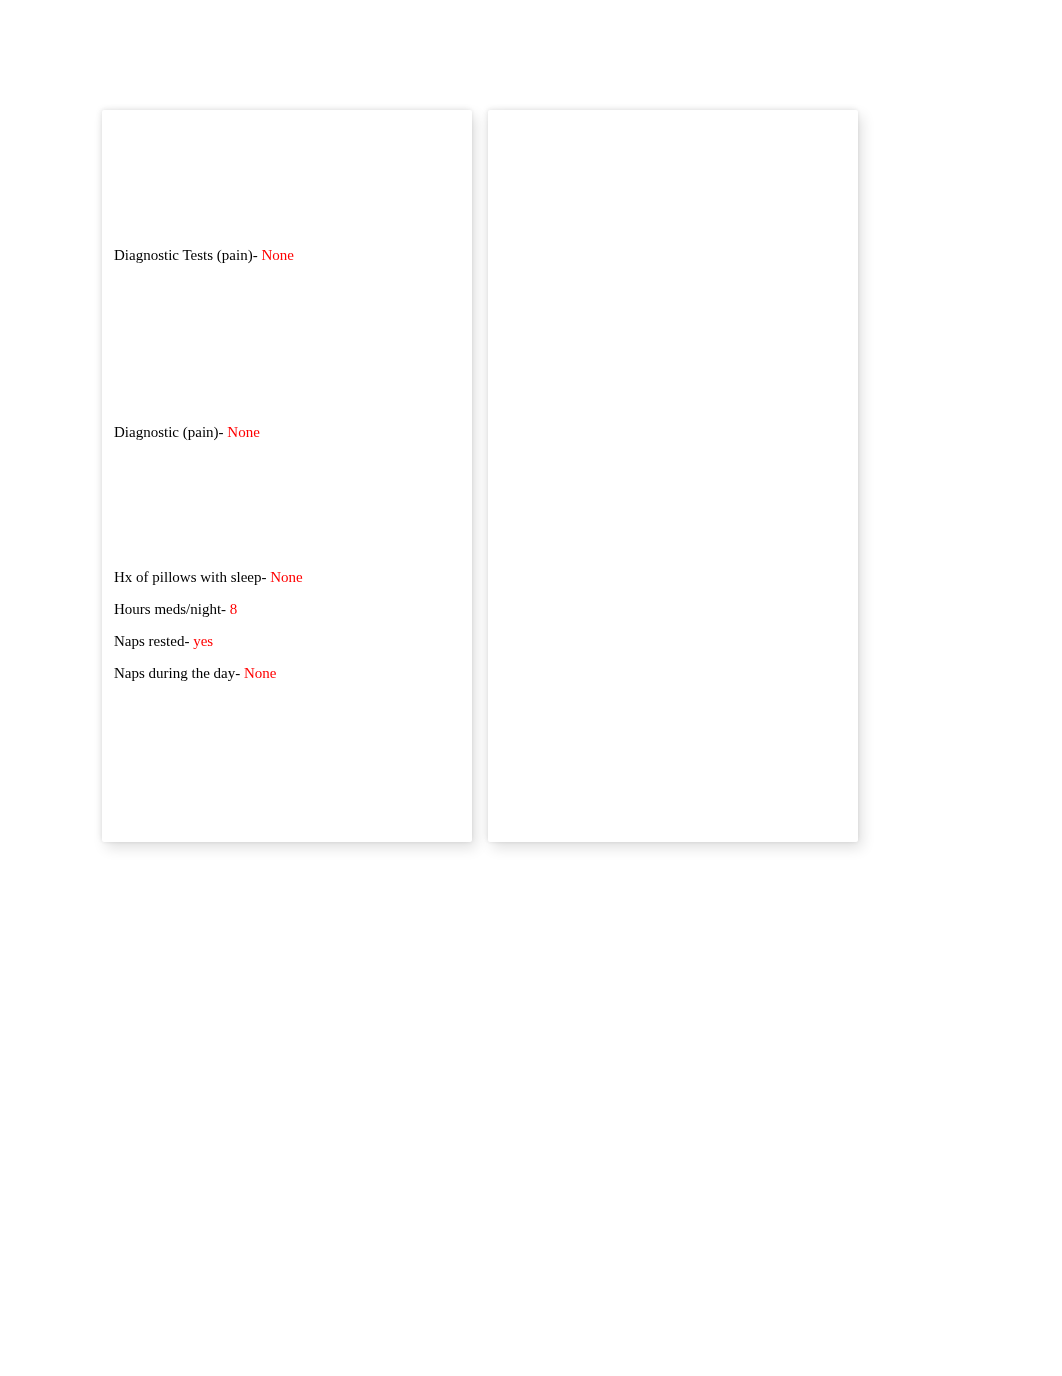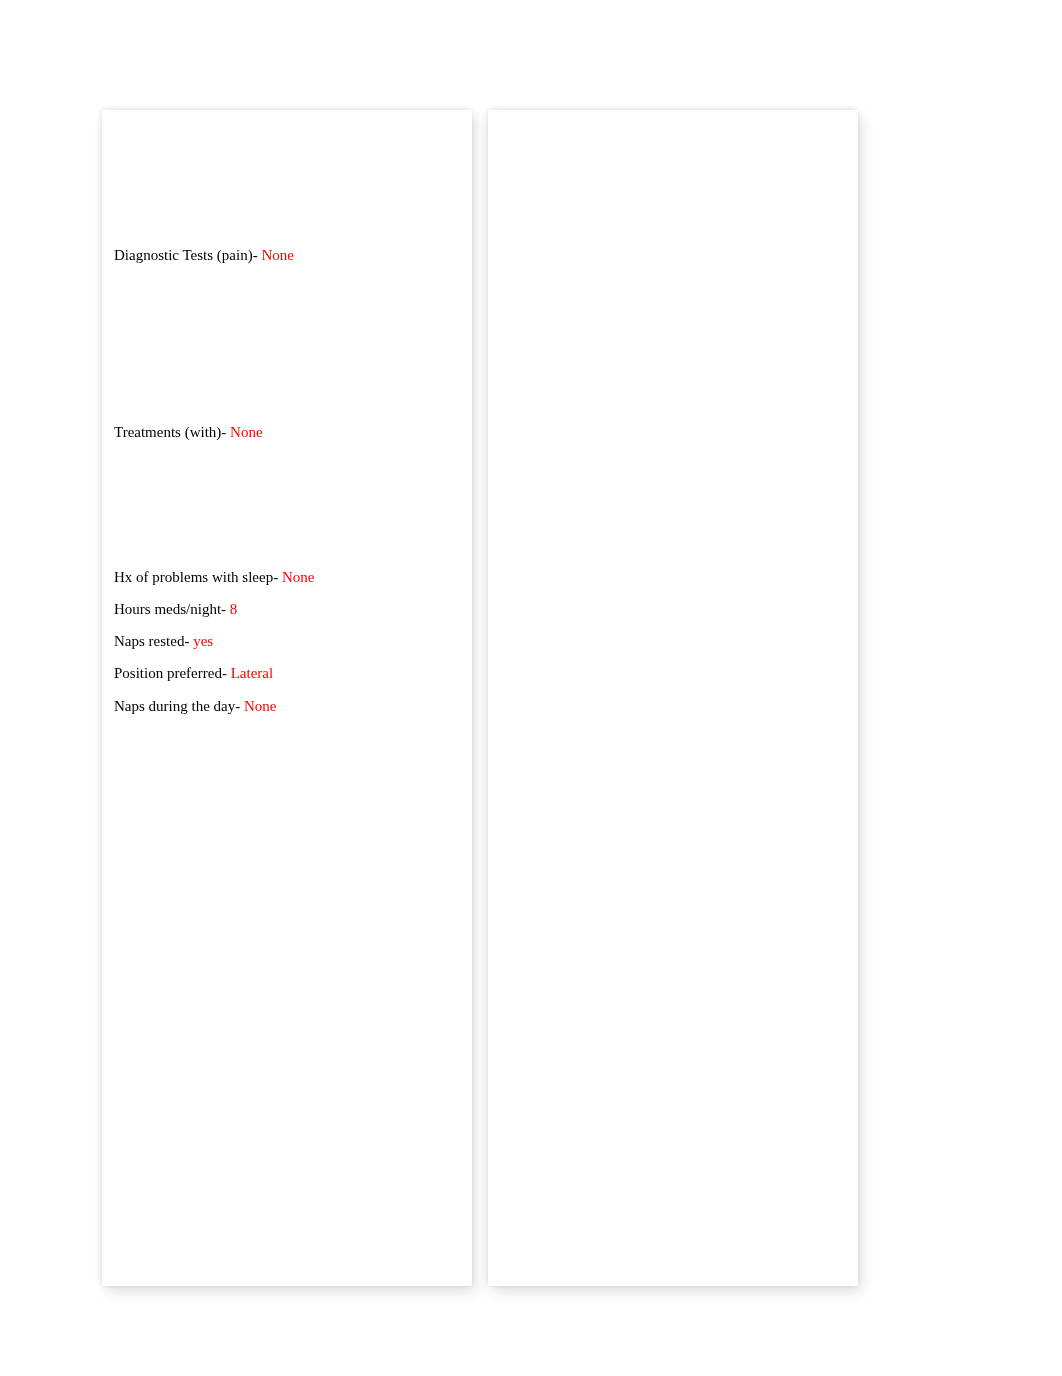--- a/index.html
+++ b/index.html
@@ -12,21 +12,21 @@
       background: #ffffff;
       width: 1062px;
       height: 1376px;
       position: relative;
     }
     .pages-container {
       position: absolute;
       top: 110px;
       left: 102px;
       width: 756px;
-      height: 1176px;
+      height: 732px;
       display: flex;
       gap: 16px;
     }
     .page {
       background: #ffffff;
       flex: 1;
       height: 100%;
       box-shadow:
         0 0 4px rgba(0,0,0,0.08),
         4px 6px 14px rgba(0,0,0,0.12),
@@ -64,42 +64,39 @@
 
   <div class="page page-left">
 
     <div class="line">
       <span class="label">Diagnostic Tests (pain)- </span><span class="value">None</span>
     </div>
 
     <div class="spacer-lg"></div>
 
     <div class="line">
-      <span class="label">Treatments (with)- </span><span class="value">None</span>
+      <span class="label">Diagnostic (pain)- </span><span class="value">None</span>
     </div>
 
     <div class="spacer-md"></div>
 
 
     <div class="line">
-      <span class="label">Hx of problems with sleep- </span><span class="value">None</span>
+      <span class="label">Hx of pillows with sleep- </span><span class="value">None</span>
     </div>
 
 
     <div class="line">
       <span class="label">Hours meds/night- </span><span class="value">8</span>
     </div>
 
     <div class="line">
       <span class="label">Naps rested- </span><span class="value">yes</span>
     </div>
 
-    <div class="line">
-      <span class="label">Position preferred- </span><span class="value">Lateral</span>
-    </div>
 
     <div class="line">
       <span class="label">Naps during the day- </span><span class="value">None</span>
     </div>
 
 
   </div>
 
   <div class="page"></div>
 

